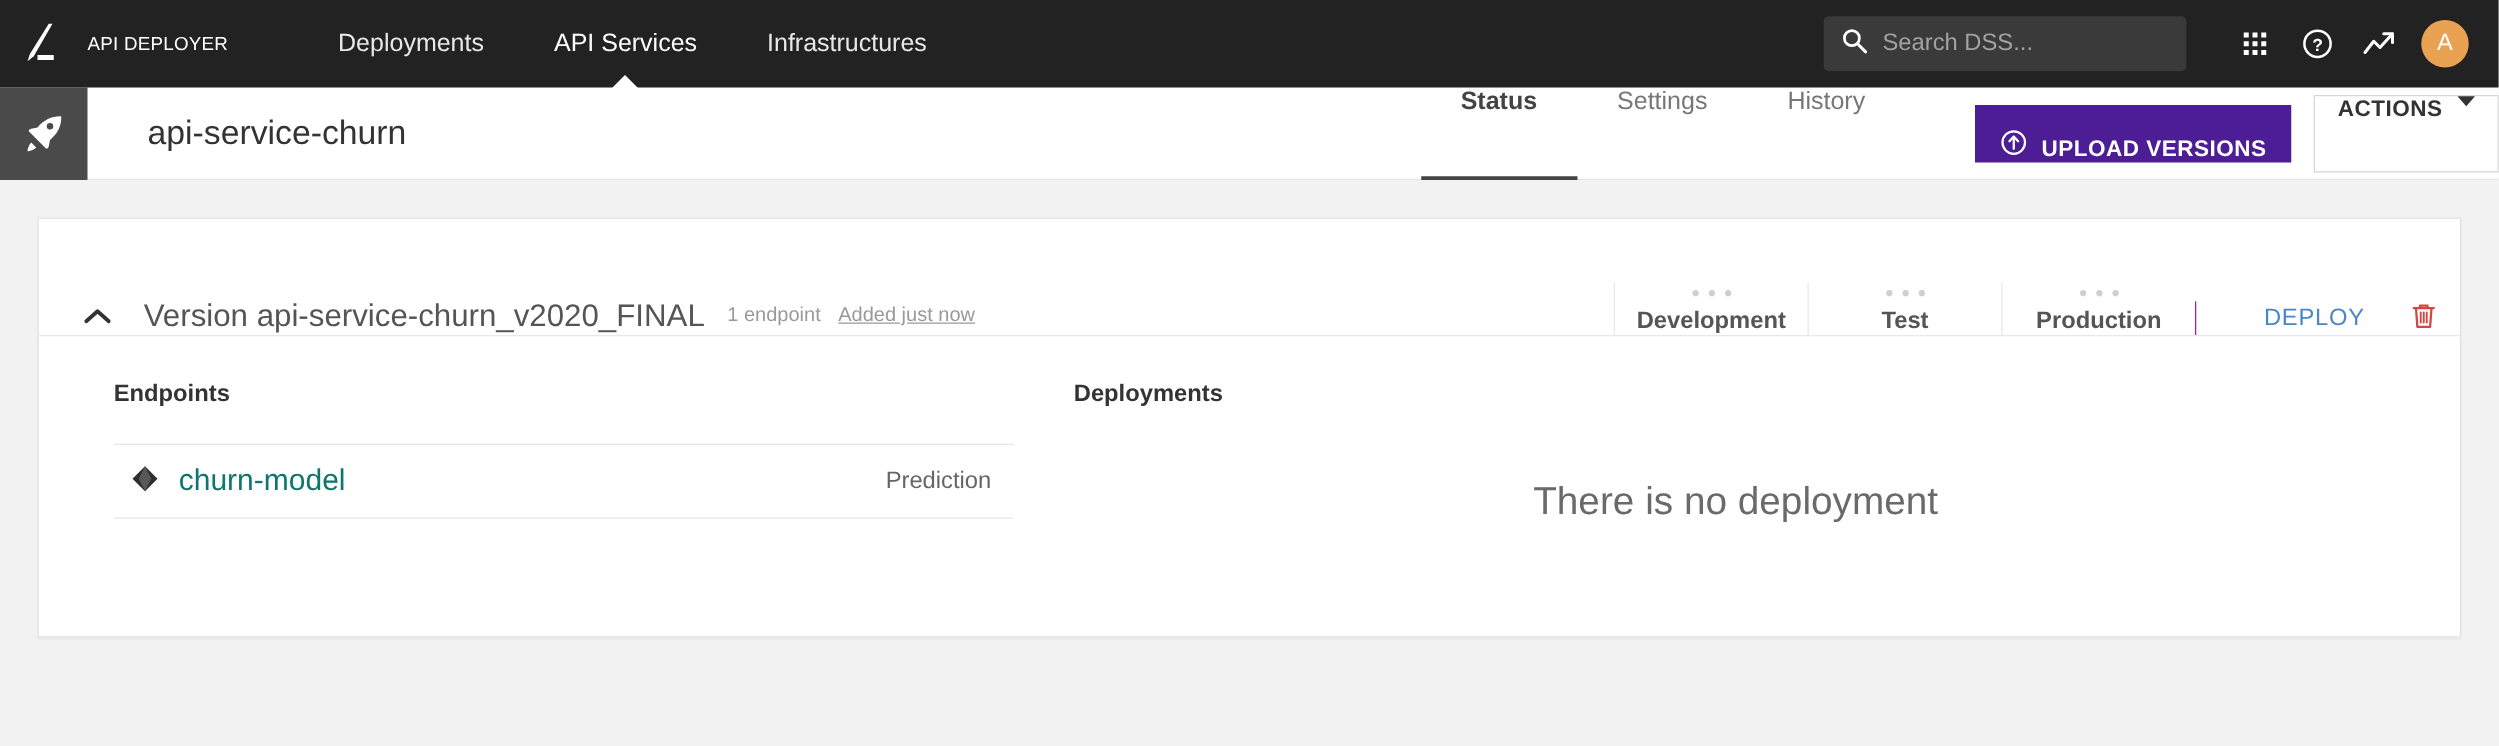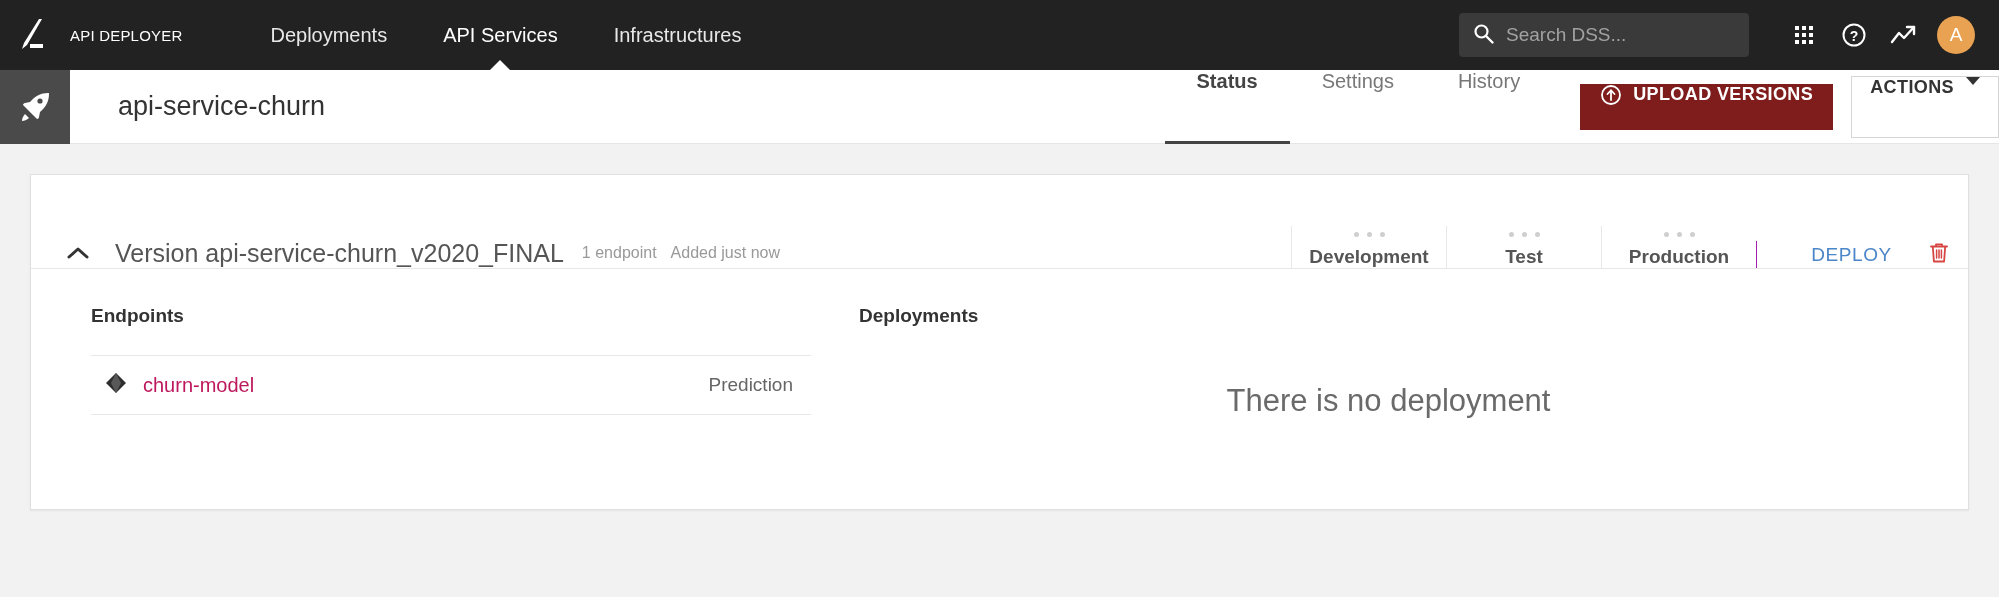--- a/index.html
+++ b/index.html
@@ -145,31 +145,31 @@
     cursor: pointer;
     border-bottom: 3px solid transparent;
     white-space: nowrap;
   }
   .tab.active {
     color: #444444;
     font-weight: bold;
     border-bottom: 3px solid #444444;
   }
   .btn-upload {
-    background: #7f1d1d;
+    background: #4c1d95;
     color: #ffffff;
     border: none;
     height: 46px;
     padding: 0 20px;
     font-size: 18px;
     font-weight: bold;
     letter-spacing: .4px;
-    display: flex; align-items: flex-start; gap: 11px;
-    cursor: pointer;
-    margin-left: 28px;
+    display: flex; align-items: flex-end; gap: 11px;
+    cursor: pointer;
+    margin-left: 56px;
     font-family: "Liberation Sans", sans-serif;
   }
   .btn-actions {
     background: #ffffff;
     color: #333333;
     border: 1px solid #d5d5d5;
     height: 62px;
     padding: 0 18px;
     font-size: 18px;
     font-weight: bold;
@@ -218,21 +218,21 @@
     color: #555555;
     margin-left: 22px;
     white-space: nowrap;
   }
   .version-meta {
     font-size: 16px;
     color: #999999;
     margin-left: 18px;
     white-space: nowrap;
   }
-  .version-meta.second { margin-left: 14px; }
+  .version-meta.second { margin-left: 14px; text-decoration: underline; }
 
   .env-col {
     width: 155px;
     flex: 0 0 155px;
     border-left: 1px solid #e8e8e8;
     display: flex;
     flex-direction: column;
     align-items: center;
     justify-content: center;
     gap: 9px;
@@ -277,22 +277,22 @@
     margin-bottom: 28px;
   }
   .ep-divider { height: 1px; background: #e8e8e8; }
   .ep-row {
     display: flex;
     align-items: center;
     height: 58px;
     padding: 0 18px 0 14px;
   }
   .ep-name {
-    font-size: 20px;
-    color: #be185d;
+    font-size: 24px;
+    color: #0f766e;
     margin-left: 16px;
     white-space: nowrap;
   }
   .ep-spacer { flex: 1 1 auto; }
   .ep-type { font-size: 19px; color: #666666; }
   .empty-msg {
     font-size: 31px;
     color: #6a6a6a;
     text-align: center;
     margin-top: 56px;

